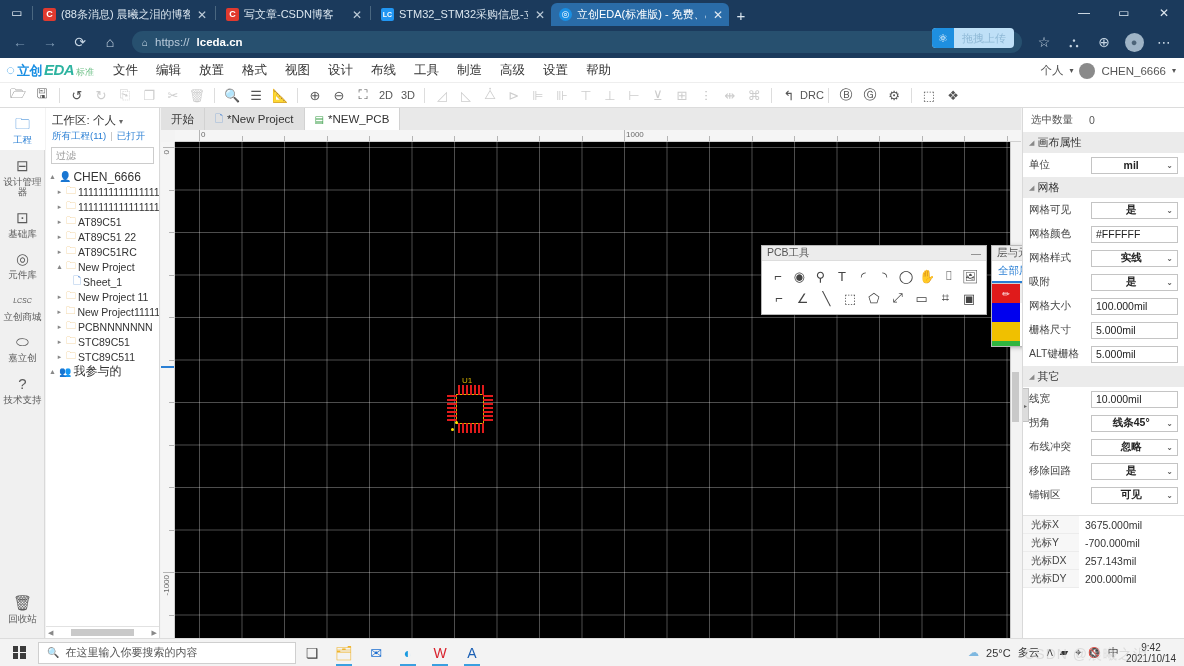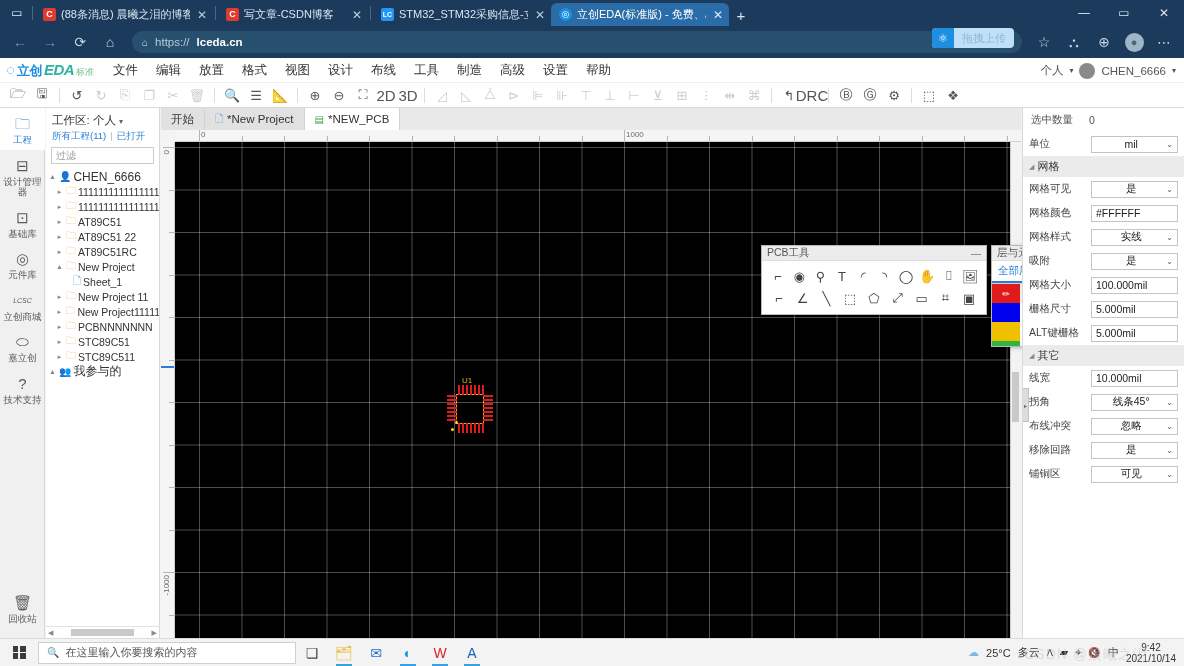--- a/index.html
+++ b/index.html
@@ -82,21 +82,21 @@
 
   
   .eda-toolbar {
     height: 25px; background:#fff; border-bottom:1px solid #dcdcdc;
     display:flex; align-items:center; padding-left:6px; gap:0;
   }
   .tbtn { width:24px;height:22px;display:flex;align-items:center;justify-content:center;
     color:#555; font-size:13px; }
   .tbtn.dis { color:#cdcdcd; }
   .tsep { width:1px;height:15px;background:#dddddd;margin:0 5px; }
-  .tbtn.txt { font-size:15px; color:#555; width:22px; }
+  .tbtn.txt { font-size:11px; color:#555; width:22px; }
 
   
   .workspace { position:absolute; left:0; top:108px; right:0; bottom:28px; background:#f3f3f3; }
 
   
   .rail { position:absolute; left:0; top:0; width:45px; bottom:0; background:#f0f0f0;
     border-right:1px solid #d9d9d9; }
   .rail-item { width:45px; padding:6px 0 4px; display:flex; flex-direction:column; align-items:center;
     gap:2px; color:#5a5a5a; }
   .rail-item.active { background:#fff; }
@@ -192,21 +192,21 @@
     padding:5px 8px; }
   .pr-sect { background:#ebebeb; font-size:11px; color:#333; padding:3px 6px;
     display:flex; align-items:center; gap:3px; }
   .pr-sect .caret { font-size:7px; color:#888; }
   .pr-row { display:flex; align-items:center; height:24px; padding:0 6px; gap:4px; }
   .pr-lbl { width:58px; font-size:10.5px; color:#444; flex:0 0 58px; }
   .pr-ctl { flex:1 1 auto; height:17px; border:1px solid #c4c4c4; font-size:10.5px;
     color:#222; display:flex; align-items:center; padding:0 4px; background:#fff; }
   .pr-ctl .cv { font-size:8px; color:#555; }
   .pr-ctl.dark { background:#000; color:#fff; border-color:#000; }
-  .pr-ctl.selc { justify-content:space-between; }
+  .pr-ctl.selc { justify-content:space-between;font-weight:bold; }
   .pr-ctl.selc .tx { flex:1 1 auto; text-align:center; }
   .coord-tbl { border-top:1px solid #e0e0e0; margin-top:8px; }
   .coord-row { display:flex; height:18px; align-items:center; font-size:10.5px;
     border-bottom:1px solid #ececec; background:#f7f7f7; }
   .coord-row .k { width:56px; flex:0 0 56px; padding-left:8px; color:#444; }
   .coord-row .v { flex:1 1 auto; padding-left:6px; color:#333; background:#fff; height:18px;
     line-height:18px; }
   .collapse-arrow { position:absolute; left:-1px; top:280px; width:7px; height:34px;
     background:#dcdcdc; border:1px solid #c2c2c2; display:flex; align-items:center;
     justify-content:center; font-size:6px; color:#666; }
@@ -689,20 +689,24 @@
       <div class="lgrip">◢</div>
         </div>
     </div>
 
     <div class="proppanel">
       <div class="pr-top">
         <span>选中数量</span>
         <span>0</span>
       </div>
       <div id="propsections">
+          <div class="pr-sect">
+            <span class="caret">◢</span>
+            <span>画布属性</span>
+          </div>
           <div class="pr-row">
             <div class="pr-lbl">单位</div>
             <div class="pr-ctl selc">
               <span class="tx">mil</span>
               <span class="cv">⌄</span>
             </div>
           </div>
           <div class="pr-sect">
             <span class="caret">◢</span>
             <span>网格</span>
@@ -782,20 +786,38 @@
               <span class="tx">是</span>
               <span class="cv">⌄</span>
             </div>
           </div>
           <div class="pr-row">
             <div class="pr-lbl">铺铜区</div>
             <div class="pr-ctl selc">
               <span class="tx">可见</span>
               <span class="cv">⌄</span>
             </div>
+          </div>
+        </div>
+      <div class="coord-tbl" id="coordtbl">
+          <div class="coord-row">
+            <div class="k">光标X</div>
+            <div class="v">3675.000mil</div>
+          </div>
+          <div class="coord-row">
+            <div class="k">光标Y</div>
+            <div class="v">-700.000mil</div>
+          </div>
+          <div class="coord-row">
+            <div class="k">光标DX</div>
+            <div class="v">257.143mil</div>
+          </div>
+          <div class="coord-row">
+            <div class="k">光标DY</div>
+            <div class="v">200.000mil</div>
           </div>
         </div>
       <div class="collapse-arrow">▸</div>
     </div>
   </div>
 
   <div class="taskbar">
     <div class="startbtn">
       <span class="winlogo">
           <i></i>

